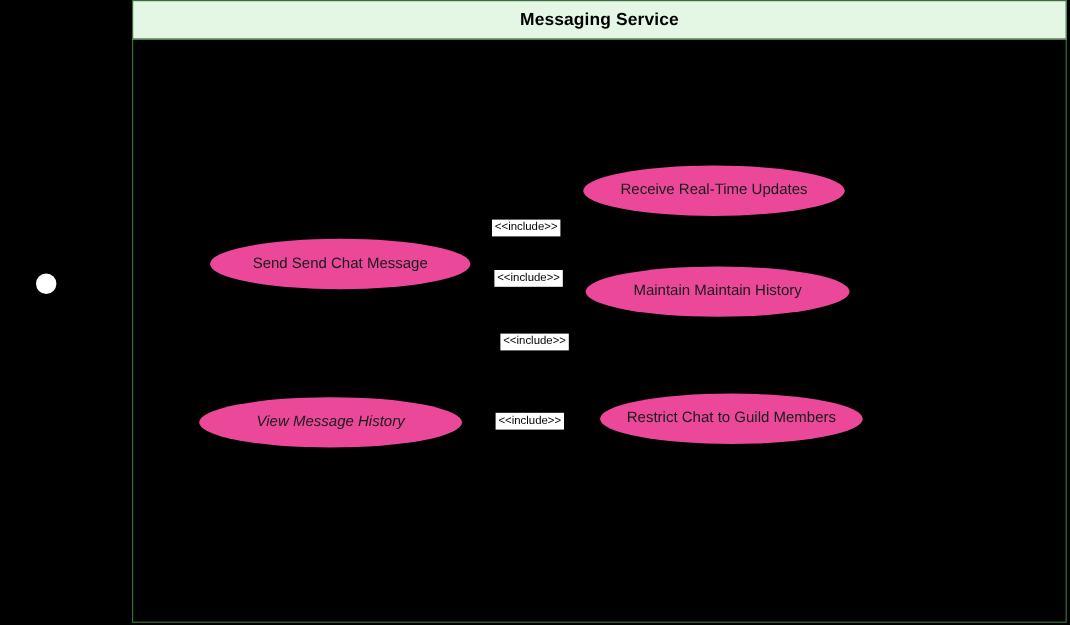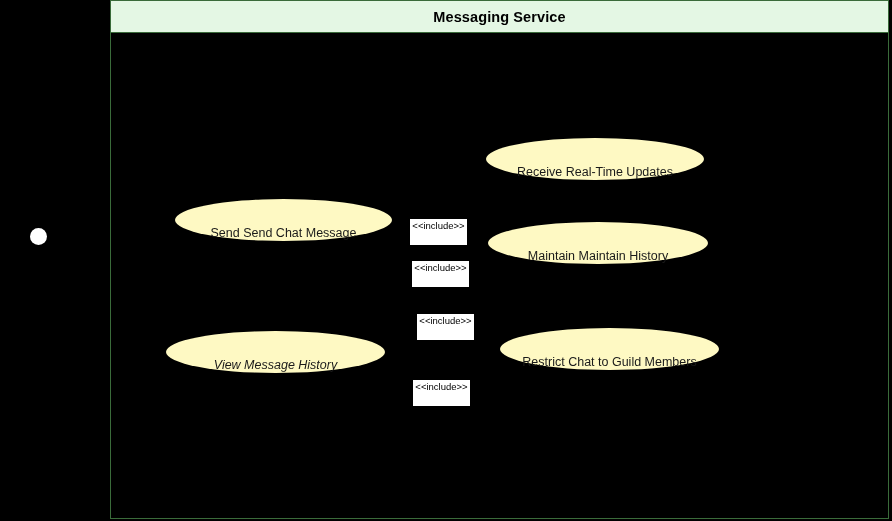--- a/index.html
+++ b/index.html
@@ -55,49 +55,48 @@
     position: absolute;
     width: 17px;
     height: 17px;
     border-radius: 50%;
     background: #ffffff;
   }
 
   
   .usecase {
     position: absolute;
-    background: #fef9c3;
+    background: #ec4899;
     border-radius: 50%;
     display: flex;
-    align-items: flex-end;
+    align-items: center;
     justify-content: center;
     box-sizing: border-box;
   }
   .usecase-label {
     font-size: 12.5px;
     color: #1a1a1a;
     text-align: center;
     line-height: 1.1;
     white-space: nowrap;
     padding: 0 6px;
   }
 
   
   .include-label {
     position: absolute;
     background: #ffffff;
     color: #000000;
     font-size: 9.5px;
     line-height: 13px;
-    height: 26px;
+    height: 14px;
     padding: 0px 2px;
     white-space: nowrap;
     box-sizing: border-box;
     text-align: center;
-    margin-top: 36px;
   }
 </style>
 </head>
 <body>
 
 <div id="canvas">
 
   <div id="system-panel"></div>
 
   <div id="system-title-bar">

